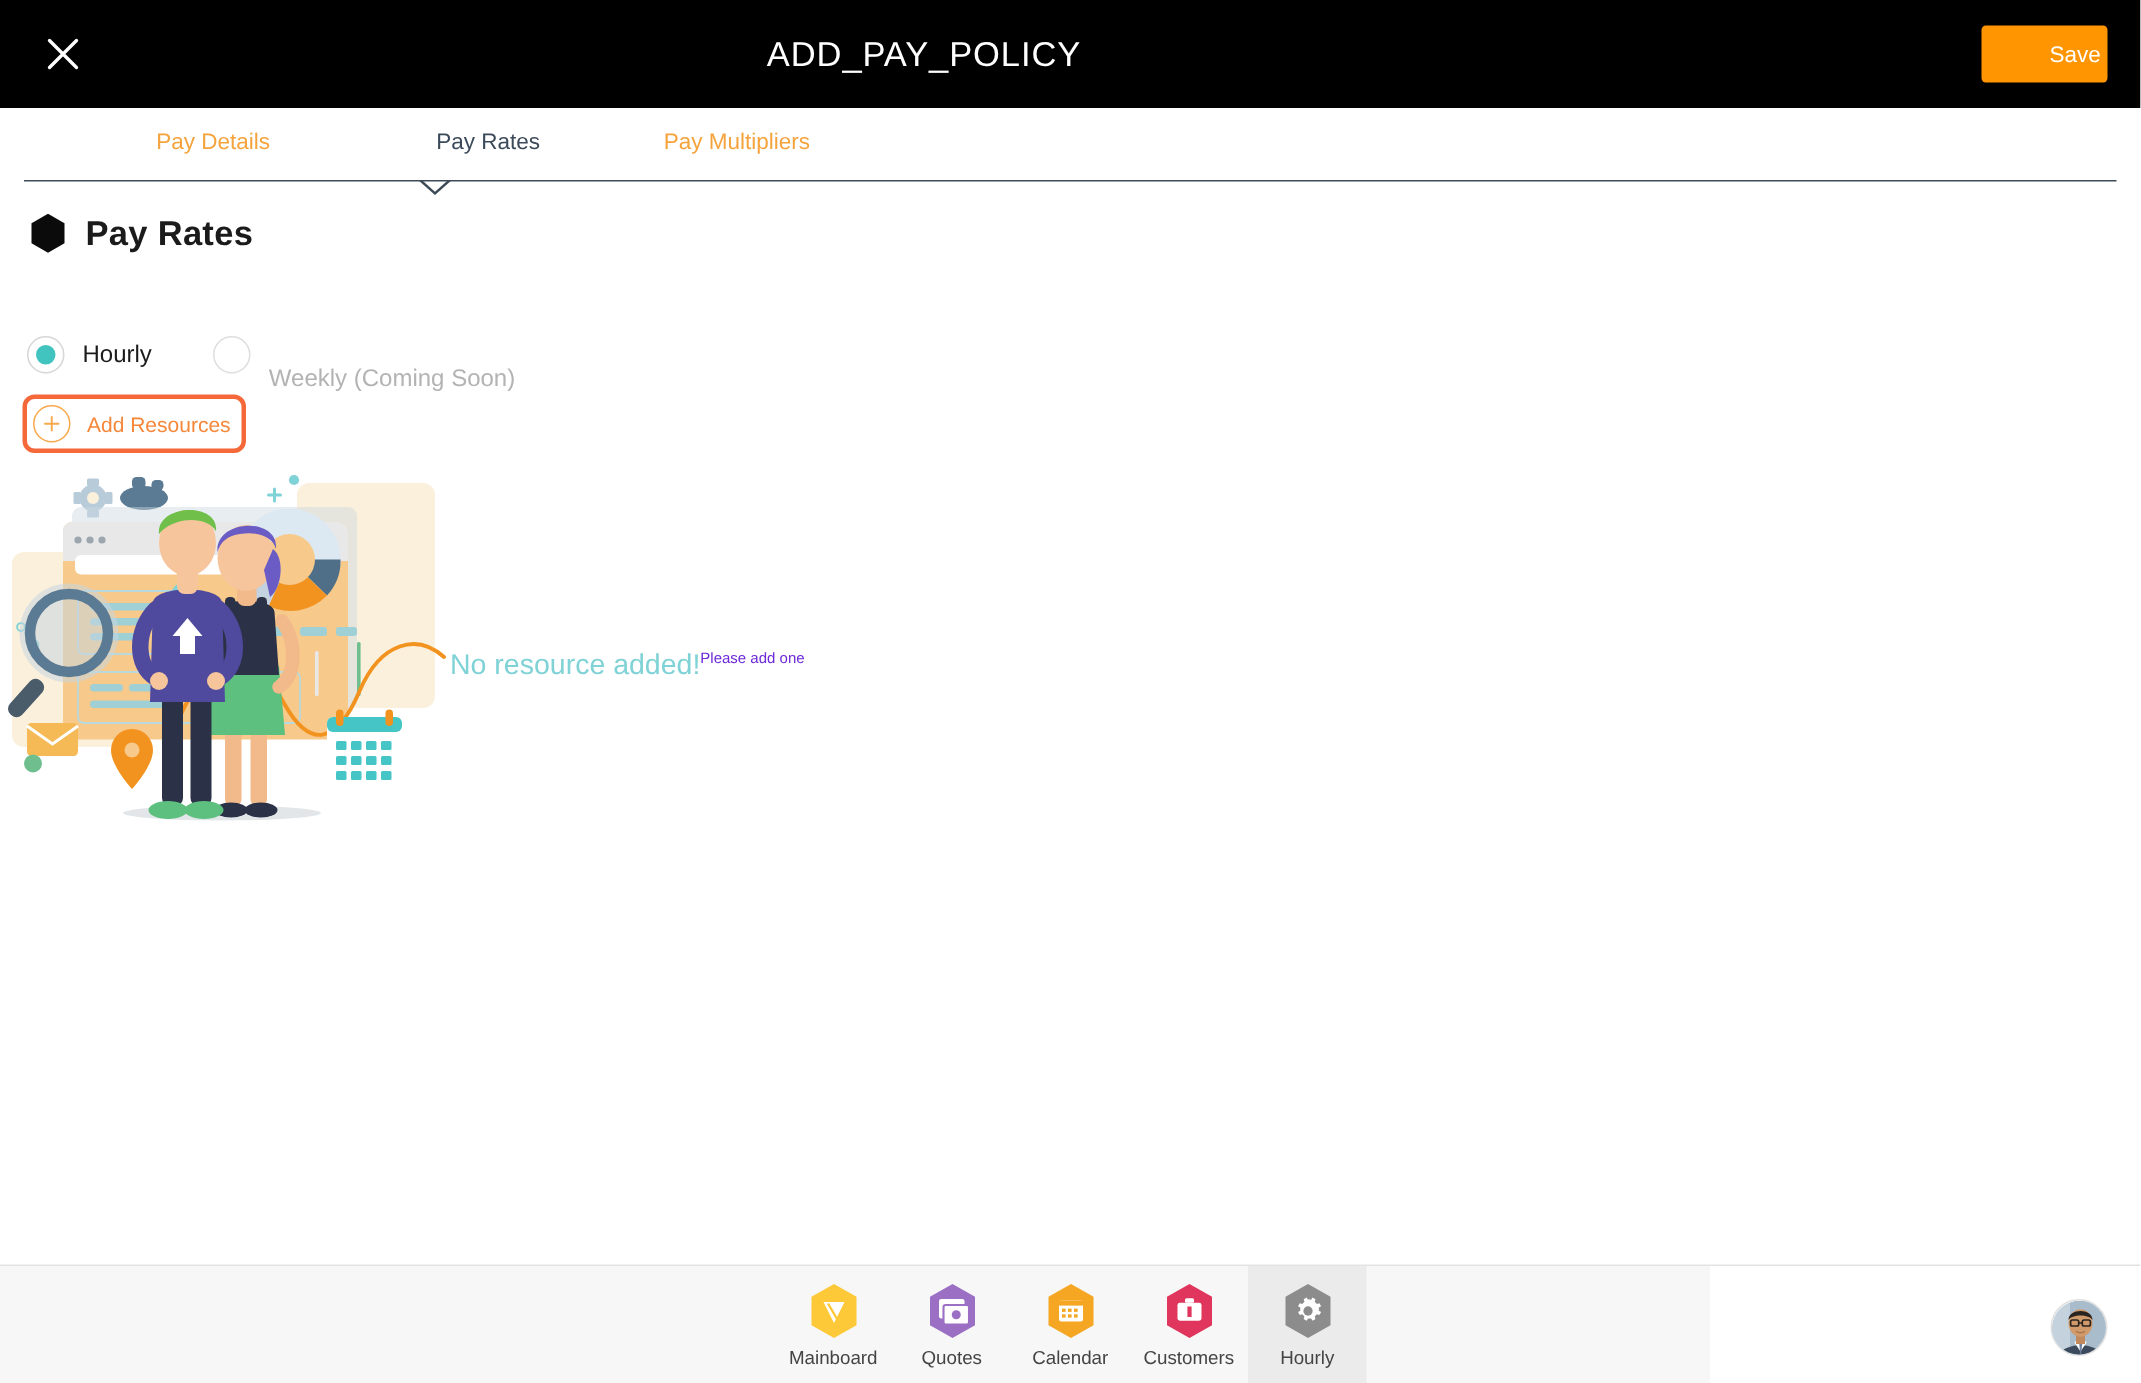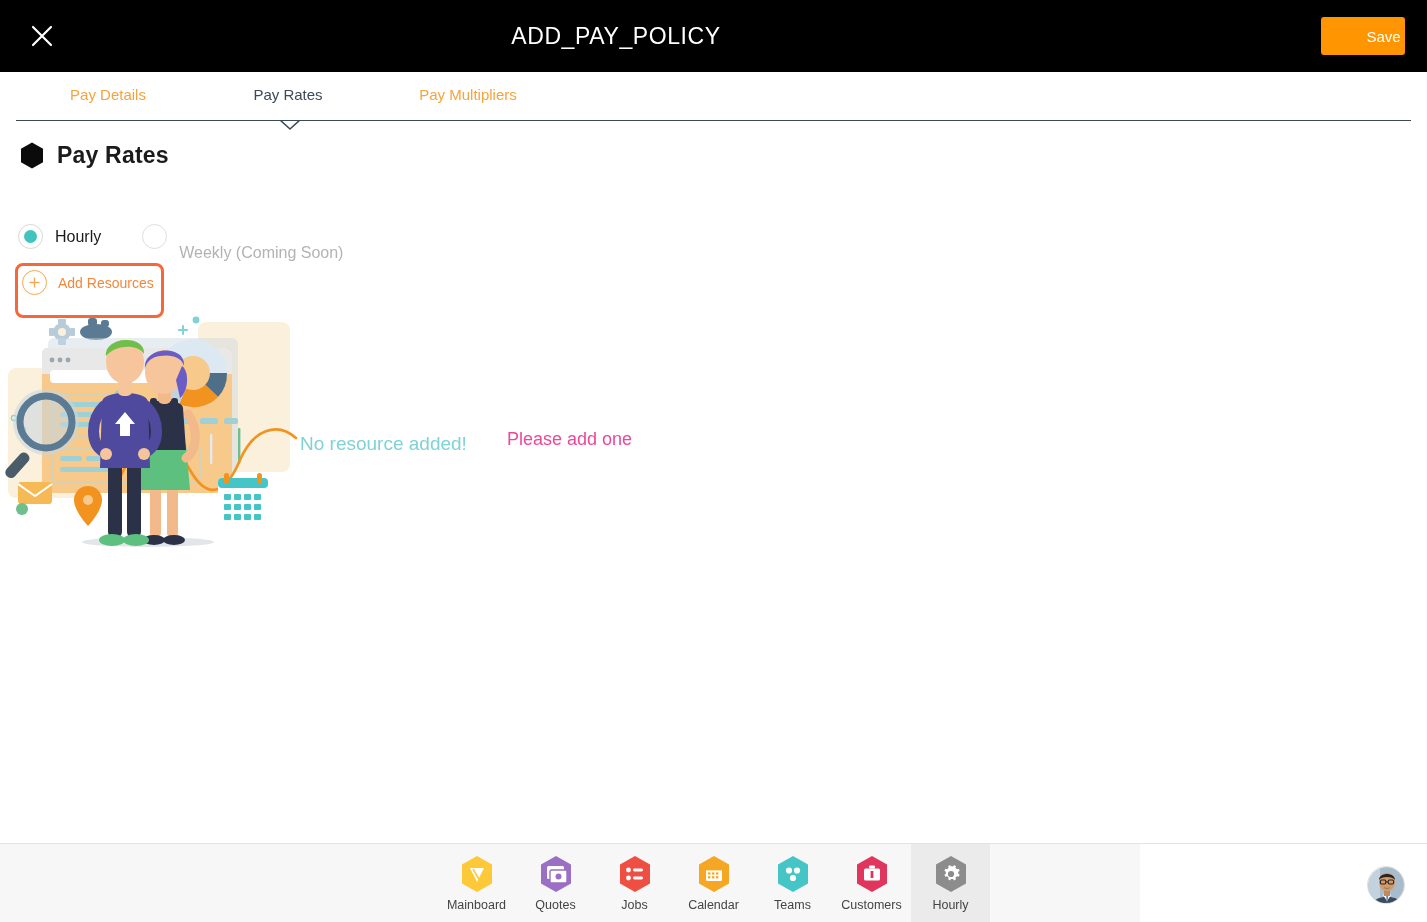--- a/index.html
+++ b/index.html
@@ -57,21 +57,21 @@
     height: 47px;
     padding-left: 0;
   }
   .tab {
     position: absolute;
     top: 14px;
     font-size: 15px;
     color: #F5A33C;
     cursor: pointer;
     white-space: nowrap;
-    text-align: center;
+    text-align: right;
   }
   .tab.active { color: #3B4A5A; }
   .tab-0 { left: 36px;  width: 144px; }
   .tab-1 { left: 216px; width: 144px; }
   .tab-2 { left: 396px; width: 144px; }
   .tabs-rule {
     position: absolute; top: 120px; left: 16px;
     width: 1395px; height: 1px;
     background: #3d4a57;
   }
@@ -118,21 +118,21 @@
     color: #1b1b1b;
   }
   .radio-item.disabled .radio-label { color: #b3b3b3; margin-top: 33px; }
   .radio-item.disabled .radio-circle { border-color: #dedede; }
 
   
   .add-resources-wrap {
     position: absolute; top: 263px; left: 15px;
     border: 3px solid #F4683A;
     border-radius: 8px;
-    padding: 2px 3px 18px 2px;
+    padding: 2px 3px 2px 2px;
     background: #ffffff;
   }
   .add-resources {
     display: flex; align-items: center;
     cursor: pointer;
     background: transparent;
     border: none;
     padding: 2px 4px 2px 2px;
     font-family: "Liberation Sans", sans-serif;
   }
@@ -156,23 +156,22 @@
     display: flex; align-items: center;
   }
   .empty-illustration { width: 300px; height: 245px; display: block; }
   .empty-title {
     margin-top: 22px;
     font-size: 19px;
     color: #7FD2D6;
   }
   .empty-sub {
     margin-top: 14px;
-    font-size: 18px;
-    color: #ec4899;
-    margin-left: 40px;
+    font-size: 10px;
+    color: #6d28d9;
   }
 
   
   .bottom-rule {
     position: absolute; left: 0; top: 843px;
     width: 1427px; height: 1px; background: #e3e3e3;
   }
   .bottomnav {
     position: absolute; left: 0; top: 844px;
     width: 1140px; height: 78px;
@@ -448,57 +447,38 @@
     <div class="nav-item">
       <svg class="nav-icon" viewBox="0 0 38 40">
         <polygon points="19,2 34,10.5 34,29.5 19,38 4,29.5 4,10.5" fill="#9B6FC4"></polygon>
         <rect x="10" y="12" width="17" height="13" rx="1.5" fill="#ffffff"></rect>
         <rect x="13" y="16" width="17" height="13" rx="1.5" fill="#ffffff" stroke="#9B6FC4" stroke-width="1.4"></rect>
         <circle cx="21.5" cy="22.5" r="3" fill="#9B6FC4"></circle>
       </svg>
       <span class="nav-label">Quotes</span>
     </div>
 
-    <div class="nav-item">
-      <svg class="nav-icon" viewBox="0 0 38 40">
-        <polygon points="19,2 34,10.5 34,29.5 19,38 4,29.5 4,10.5" fill="#EF4E42"></polygon>
-        <circle cx="12.5" cy="16" r="2.4" fill="#ffffff"></circle>
-        <rect x="17" y="14.6" width="10" height="2.8" rx="1.4" fill="#ffffff"></rect>
-        <circle cx="12.5" cy="24" r="2.4" fill="#ffffff"></circle>
-        <rect x="17" y="22.6" width="10" height="2.8" rx="1.4" fill="#ffffff"></rect>
-      </svg>
-      <span class="nav-label">Jobs</span>
-    </div>
 
     <div class="nav-item">
       <svg class="nav-icon" viewBox="0 0 38 40">
         <polygon points="19,2 34,10.5 34,29.5 19,38 4,29.5 4,10.5" fill="#F5A623"></polygon>
         <rect x="11" y="13" width="16" height="14" rx="1.5" fill="#ffffff"></rect>
         <rect x="11" y="13" width="16" height="3.4" fill="#F5A623"></rect>
         <g fill="#F5A623">
           <rect x="13" y="18.4" width="2.4" height="2.2"></rect>
             <rect x="17" y="18.4" width="2.4" height="2.2"></rect>
           <rect x="21" y="18.4" width="2.4" height="2.2"></rect>
           <rect x="13" y="22.2" width="2.4" height="2.2"></rect>
             <rect x="17" y="22.2" width="2.4" height="2.2"></rect>
           <rect x="21" y="22.2" width="2.4" height="2.2"></rect>
         </g>
       </svg>
       <span class="nav-label">Calendar</span>
     </div>
 
-    <div class="nav-item">
-      <svg class="nav-icon" viewBox="0 0 38 40">
-        <polygon points="19,2 34,10.5 34,29.5 19,38 4,29.5 4,10.5" fill="#45C5C5"></polygon>
-        <circle cx="15" cy="16.5" r="3.1" fill="#ffffff"></circle>
-        <circle cx="23" cy="16.5" r="3.1" fill="#ffffff"></circle>
-        <circle cx="19" cy="24" r="3.1" fill="#ffffff"></circle>
-      </svg>
-      <span class="nav-label">Teams</span>
-    </div>
 
     <div class="nav-item">
       <svg class="nav-icon" viewBox="0 0 38 40">
         <polygon points="19,2 34,10.5 34,29.5 19,38 4,29.5 4,10.5" fill="#E0355C"></polygon>
         <rect x="16" y="11.5" width="6" height="3" rx="1" fill="#ffffff"></rect>
         <rect x="11" y="14.5" width="16" height="12" rx="1.6" fill="#ffffff"></rect>
         <rect x="17.6" y="17" width="2.8" height="7" fill="#E0355C"></rect>
       </svg>
       <span class="nav-label">Customers</span>
     </div>

